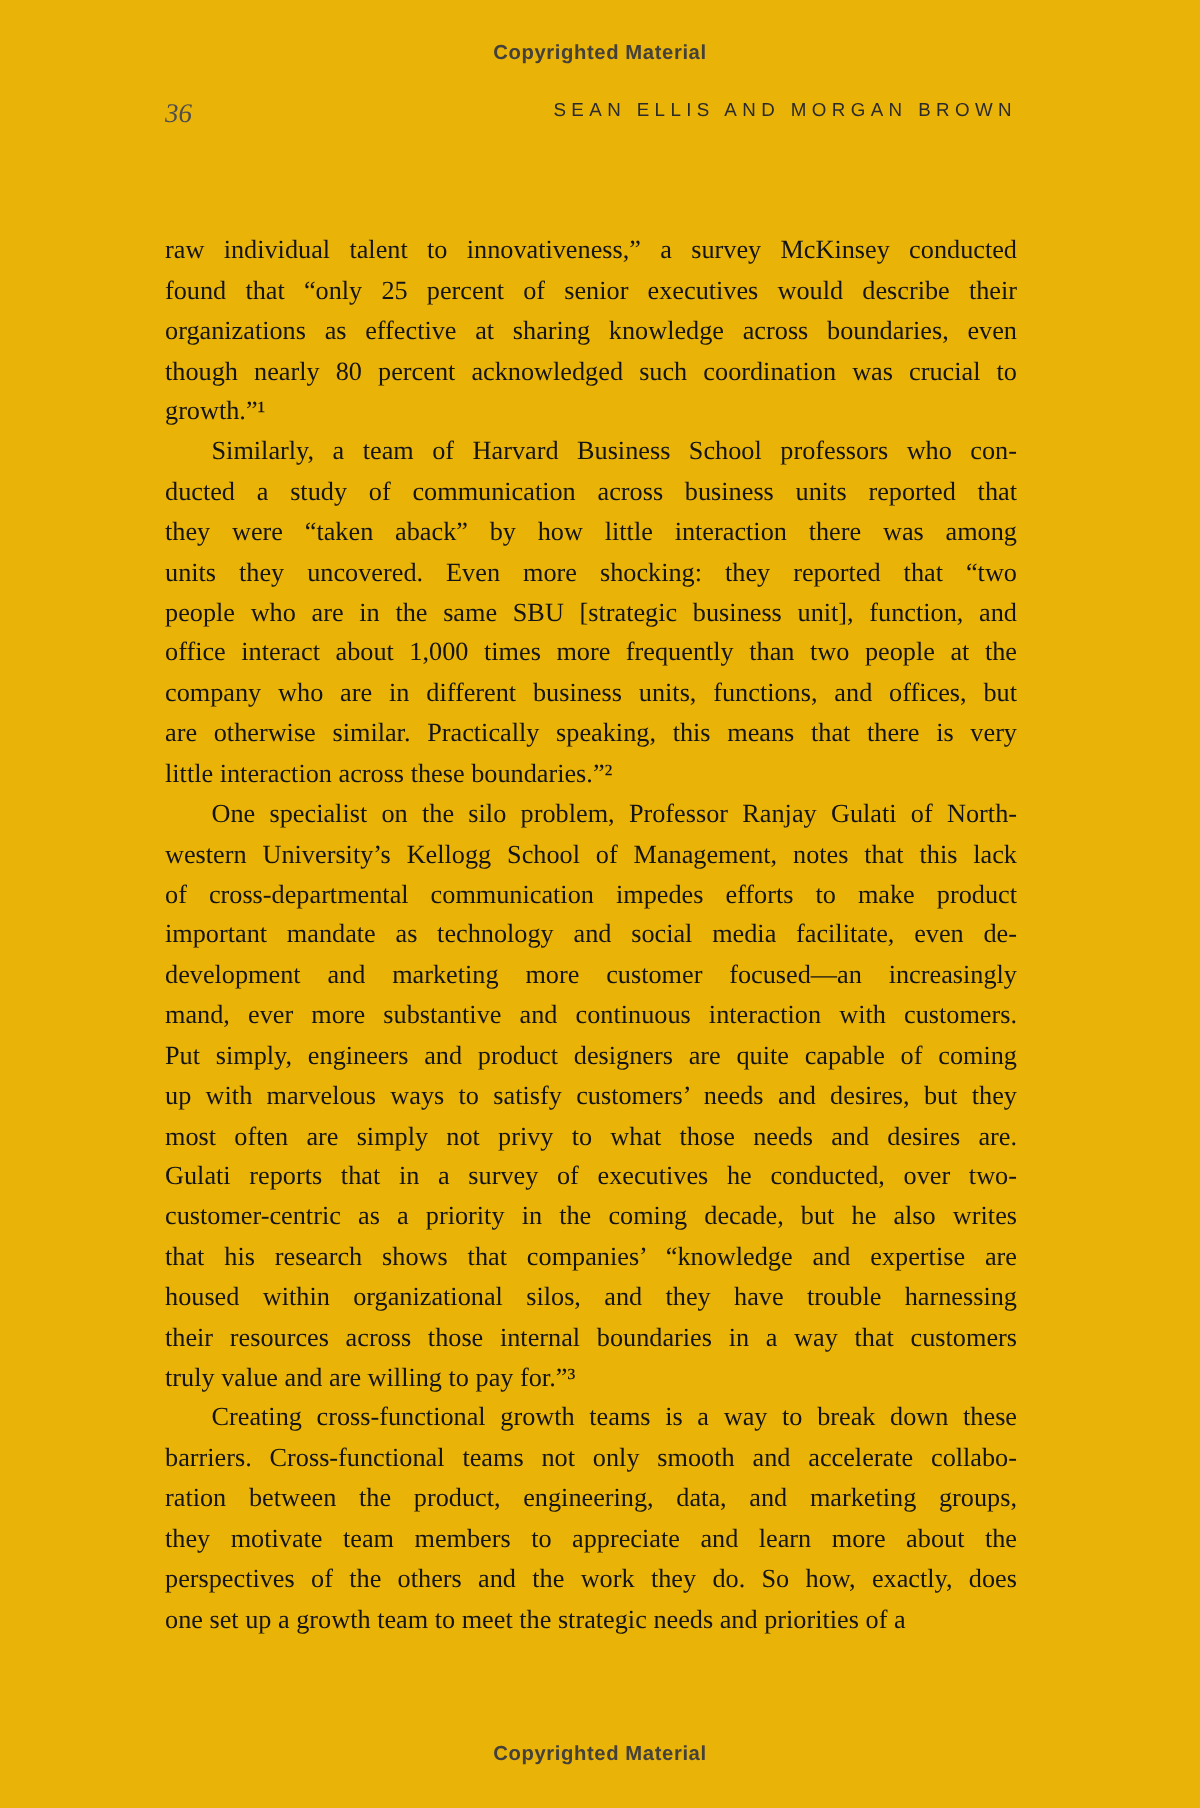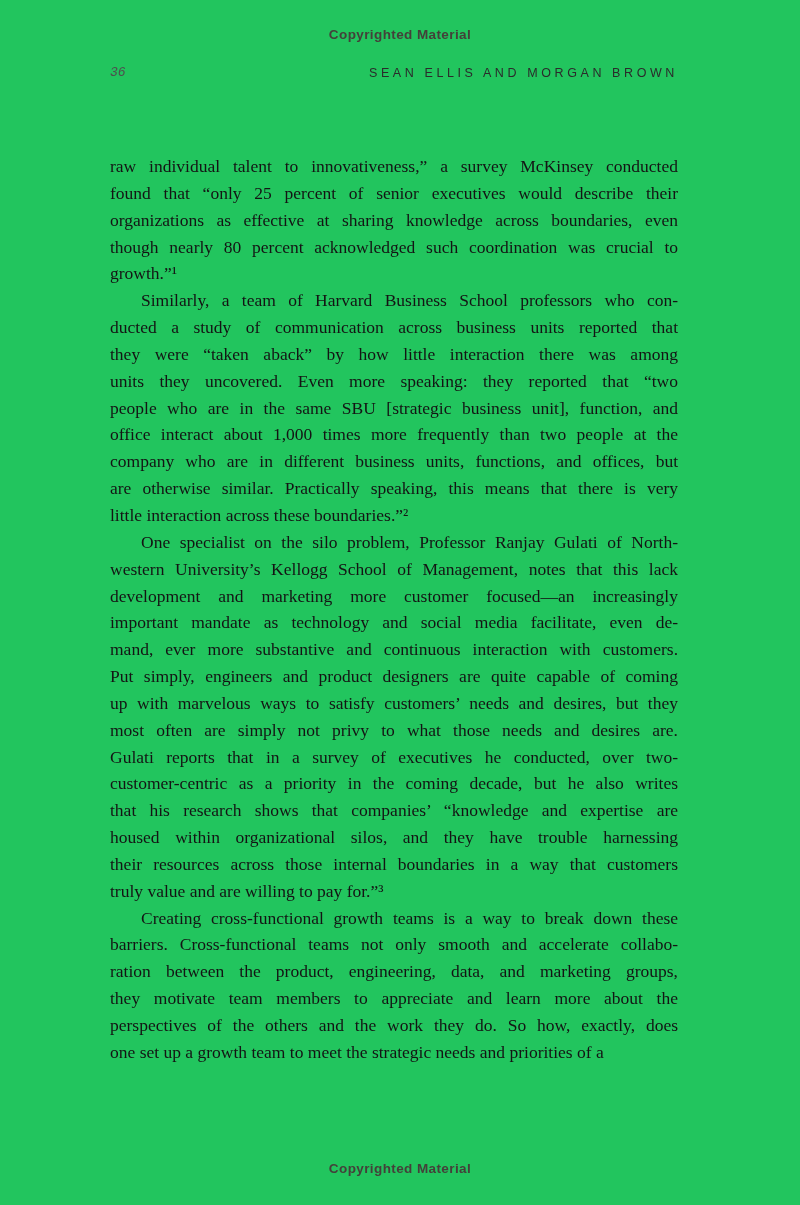--- a/index.html
+++ b/index.html
@@ -6,21 +6,21 @@
   body {
     width: 800px; height: 1205px;
     background: #ffffff;
     font-family: "Liberation Serif", serif;
     color: #161616;
     -webkit-font-smoothing: antialiased;
   }
   .page {
     position: relative;
     width: 800px; height: 1205px;
-    background: #22c55e;
+    background: #eab308;
     overflow: hidden;
   }
   .copyright-notice {
     position: absolute;
     left: 0; right: 0;
     text-align: center;
     font-family: "Liberation Sans", sans-serif;
     font-weight: bold;
     font-size: 13.5px;
     letter-spacing: 0.4px;
@@ -32,23 +32,23 @@
   .running-header {
     position: absolute;
     top: 63px;
     left: 110px;
     width: 568px;
     height: 22px;
   }
   .page-number {
     position: absolute;
     left: 0; top: 2px;
-    font-family: Liberation Mono, monospace;
+    font-family: Liberation Serif, serif;
     font-style: italic;
-    font-size: 13px;
+    font-size: 18px;
     color: #4e4e4e;
   }
   .header-title {
     position: absolute;
     left: 0; right: 0; top: 3px;
     text-align: right;
     font-family: "Liberation Sans", sans-serif;
     font-size: 12.5px;
     font-weight: 500;
     letter-spacing: 3.6px;
@@ -92,32 +92,33 @@
         <div class="line">raw individual talent to innovativeness,” a survey McKinsey conducted</div>
         <div class="line">found that “only 25 percent of senior executives would describe their</div>
         <div class="line">organizations as effective at sharing knowledge across boundaries, even</div>
         <div class="line">though nearly 80 percent acknowledged such coordination was crucial to</div>
         <div class="line last">growth.”¹</div>
       </div>
       <div class="para">
         <div class="line first-indent">Similarly, a team of Harvard Business School professors who con-</div>
         <div class="line">ducted a study of communication across business units reported that</div>
         <div class="line">they were “taken aback” by how little interaction there was among</div>
-        <div class="line">units they uncovered. Even more speaking: they reported that “two</div>
+        <div class="line">units they uncovered. Even more shocking: they reported that “two</div>
         <div class="line">people who are in the same SBU [strategic business unit], function, and</div>
         <div class="line">office interact about 1,000 times more frequently than two people at the</div>
         <div class="line">company who are in different business units, functions, and offices, but</div>
         <div class="line">are otherwise similar. Practically speaking, this means that there is very</div>
         <div class="line last">little interaction across these boundaries.”²</div>
       </div>
       <div class="para">
         <div class="line first-indent">One specialist on the silo problem, Professor Ranjay Gulati of North-</div>
         <div class="line">western University’s Kellogg School of Management, notes that this lack</div>
+        <div class="line">of cross-departmental communication impedes efforts to make product</div>
+        <div class="line">important mandate as technology and social media facilitate, even de-</div>
         <div class="line">development and marketing more customer focused—an increasingly</div>
-        <div class="line">important mandate as technology and social media facilitate, even de-</div>
         <div class="line">mand, ever more substantive and continuous interaction with customers.</div>
         <div class="line">Put simply, engineers and product designers are quite capable of coming</div>
         <div class="line">up with marvelous ways to satisfy customers’ needs and desires, but they</div>
         <div class="line">most often are simply not privy to what those needs and desires are.</div>
         <div class="line">Gulati reports that in a survey of executives he conducted, over two-</div>
         <div class="line">customer-centric as a priority in the coming decade, but he also writes</div>
         <div class="line">that his research shows that companies’ “knowledge and expertise are</div>
         <div class="line">housed within organizational silos, and they have trouble harnessing</div>
         <div class="line">their resources across those internal boundaries in a way that customers</div>
         <div class="line last">truly value and are willing to pay for.”³</div>

